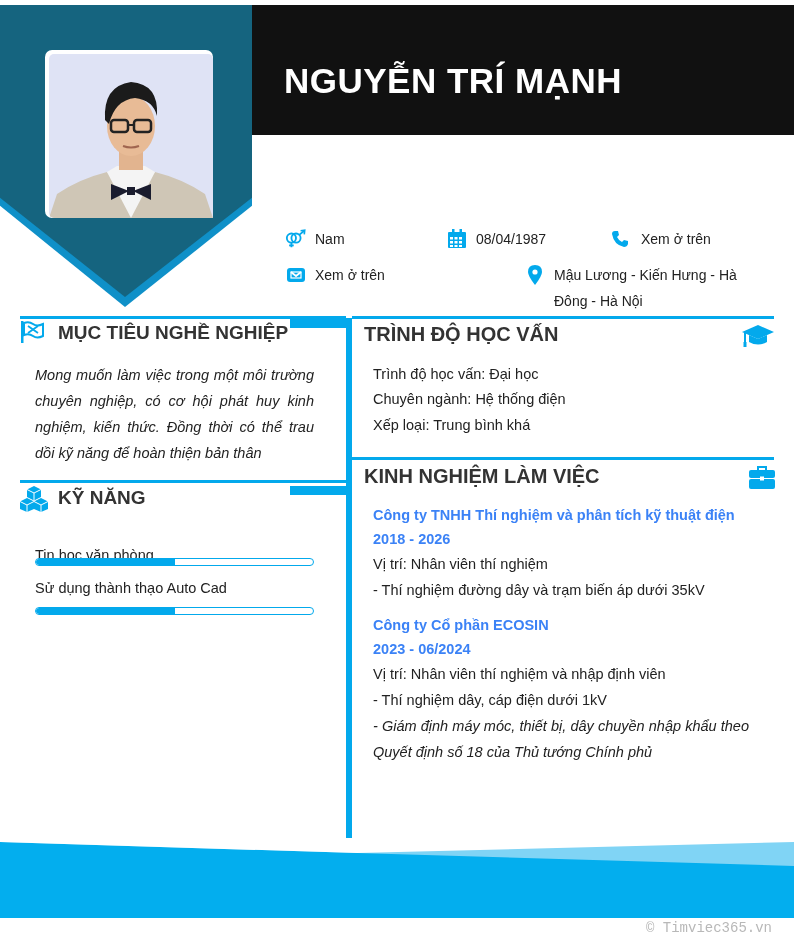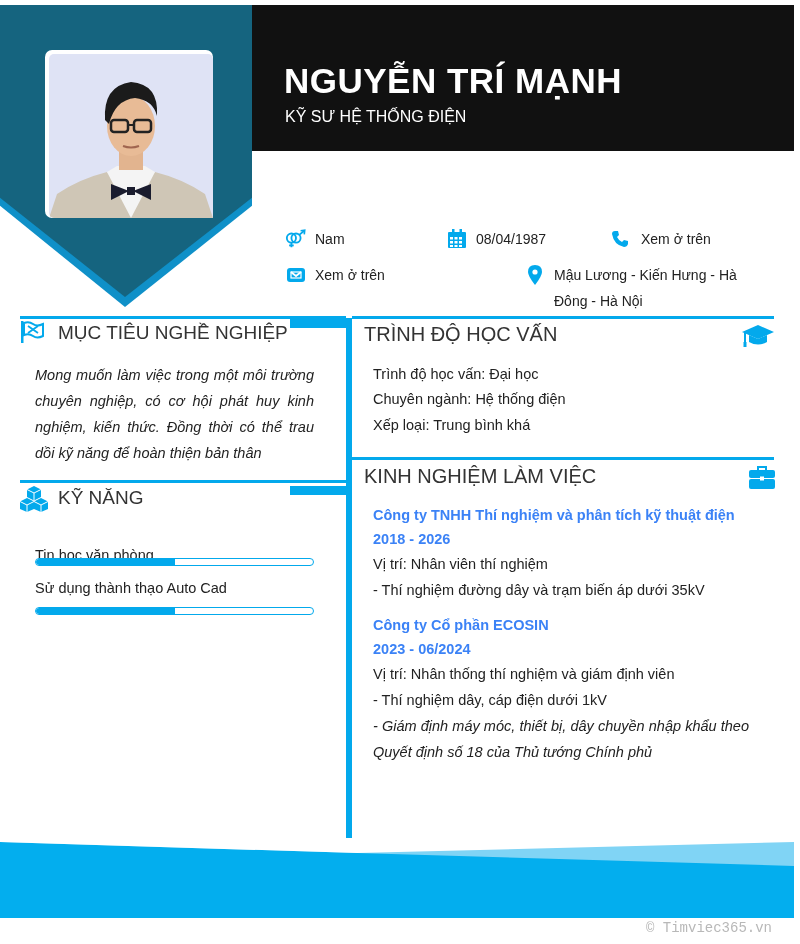--- a/index.html
+++ b/index.html
@@ -12,35 +12,35 @@
     .pentagon-inner { position: absolute; left: 0; top: 5px; width: 252px; height: 292px;
       background: #15647f; clip-path: polygon(0 0, 100% 0, 100% 66%, 49.6% 100%, 0 66%); }
 
     .photo-frame { position: absolute; left: 45px; top: 50px; width: 168px; height: 168px;
       background: #ffffff; border-radius: 7px 7px 0 7px; padding: 4px 0 0 4px; }
     .photo { width: 164px; height: 164px; background: #dfe3f5; border-radius: 5px 5px 0 5px;
       position: relative; overflow: hidden; }
     .photo svg { position: absolute; left: 0; top: 0; }
 
     
-    .header { position: absolute; left: 252px; top: 5px; width: 542px; height: 146px; background: #111111; }
+    .header { position: absolute; left: 252px; top: 5px; width: 542px; height: 130px; background: #111111; }
     .name { position: absolute; left: 32px; top: 56px; font-size: 35px; font-weight: bold; color: #ffffff; letter-spacing: 0.5px; }
     .job-title { position: absolute; left: 33px; top: 103px; font-size: 16px; color: #ffffff; }
 
     
     .contact-item { position: absolute; display: flex; align-items: flex-start; font-size: 14px; color: #222; }
     .contact-item .ic { width: 22px; height: 20px; margin-right: 8px; color: #03a9ec; display: flex; align-items: center; justify-content: center; }
     .contact-item .txt { line-height: 26px; margin-top: -3px; }
 
     
     .hline { position: absolute; height: 3px; background: #03a9ec; }
     .vline { position: absolute; left: 346px; top: 318px; width: 6px; height: 536px; background: #03a9ec; }
     .tab-bar { position: absolute; height: 9px; background: #03a9ec; }
 
-    .section-title { position: absolute; font-size: 20px; font-weight: normal; color: #333333; white-space: nowrap; }
+    .section-title { position: absolute; font-size: 20px; font-weight: bold; color: #333333; white-space: nowrap; }
     .sec-icon { position: absolute; color: #03a9ec; }
 
     .para { position: absolute; font-size: 14.5px; line-height: 26px; color: #222; text-align: justify; font-style: italic; }
     .line { position: absolute; font-size: 14.5px; color: #222; white-space: nowrap; }
     .blue-bold { position: absolute; font-size: 14.5px; font-weight: bold; color: #3b82f6; white-space: nowrap; }
 
     .skill-bar { position: absolute; left: 35px; width: 279px; height: 8px; border: 1.5px solid #03a9ec; border-radius: 5px; overflow: hidden; }
     .skill-fill { height: 100%; background: #03a9ec; border-radius: 4px 0 0 4px; }
 
     
@@ -79,21 +79,20 @@
       <rect x="85" y="66" width="17" height="12" rx="3" fill="none" stroke="#222" stroke-width="2.5"></rect>
       <line x1="79" y1="71" x2="85" y2="71" stroke="#222" stroke-width="2"></line>
 
       <path d="M74 92 Q82 95 90 92" stroke="#a0654f" stroke-width="2" fill="none"></path>
     </svg>
   </div>
 </div>
 
 <div class="header">
   <div class="name">NGUYỄN TRÍ MẠNH</div>
-  <div class="job-title">KỸ SƯ HỆ THỐNG ĐIỆN</div>
 </div>
 
 <div class="contact-item" style="left:285px; top:229px;">
   <span class="ic">
     <svg width="24" height="20" viewBox="0 0 24 20">
         <circle cx="7" cy="9" r="5" fill="none" stroke="#03a9ec" stroke-width="2"></circle>
         <circle cx="12" cy="9" r="5" fill="none" stroke="#03a9ec" stroke-width="2"></circle>
         <line x1="7" y1="14" x2="7" y2="19" stroke="#03a9ec" stroke-width="2"></line>
         <line x1="4.5" y1="17" x2="9.5" y2="17" stroke="#03a9ec" stroke-width="2"></line>
         <line x1="15.5" y1="5.5" x2="21" y2="1" stroke="#03a9ec" stroke-width="2"></line>
@@ -224,20 +223,20 @@
     </svg>
 </span>
 
 <div class="blue-bold" style="left:373px; top:507px;">Công ty TNHH Thí nghiệm và phân tích kỹ thuật điện</div>
 <div class="blue-bold" style="left:373px; top:531px;">2018 - 2026</div>
 <div class="line" style="left:373px; top:556px;">Vị trí: Nhân viên thí nghiệm</div>
 <div class="line" style="left:373px; top:582px;">- Thí nghiệm đường dây và trạm biến áp dưới 35kV</div>
 
 <div class="blue-bold" style="left:373px; top:617px;">Công ty Cổ phần ECOSIN</div>
 <div class="blue-bold" style="left:373px; top:641px;">2023 - 06/2024</div>
-<div class="line" style="left:373px; top:666px;">Vị trí: Nhân thống thí nghiệm và giám định viên</div>
+<div class="line" style="left:373px; top:666px;">Vị trí: Nhân viên thí nghiệm và nhập định viên</div>
 <div class="line" style="left:373px; top:692px;">- Thí nghiệm dây, cáp điện dưới 1kV</div>
 <div class="para" style="left:373px; top:713px; width:376px;">- Giám định máy móc, thiết bị, dây chuyền nhập khẩu theo Quyết định số 18 của Thủ tướng Chính phủ</div>
 
 <div class="footer-light"></div>
 <div class="footer-main"></div>
 <div class="footer-white"></div>
 <div class="copyright">© Timviec365.vn</div>
 
 </body></html>

